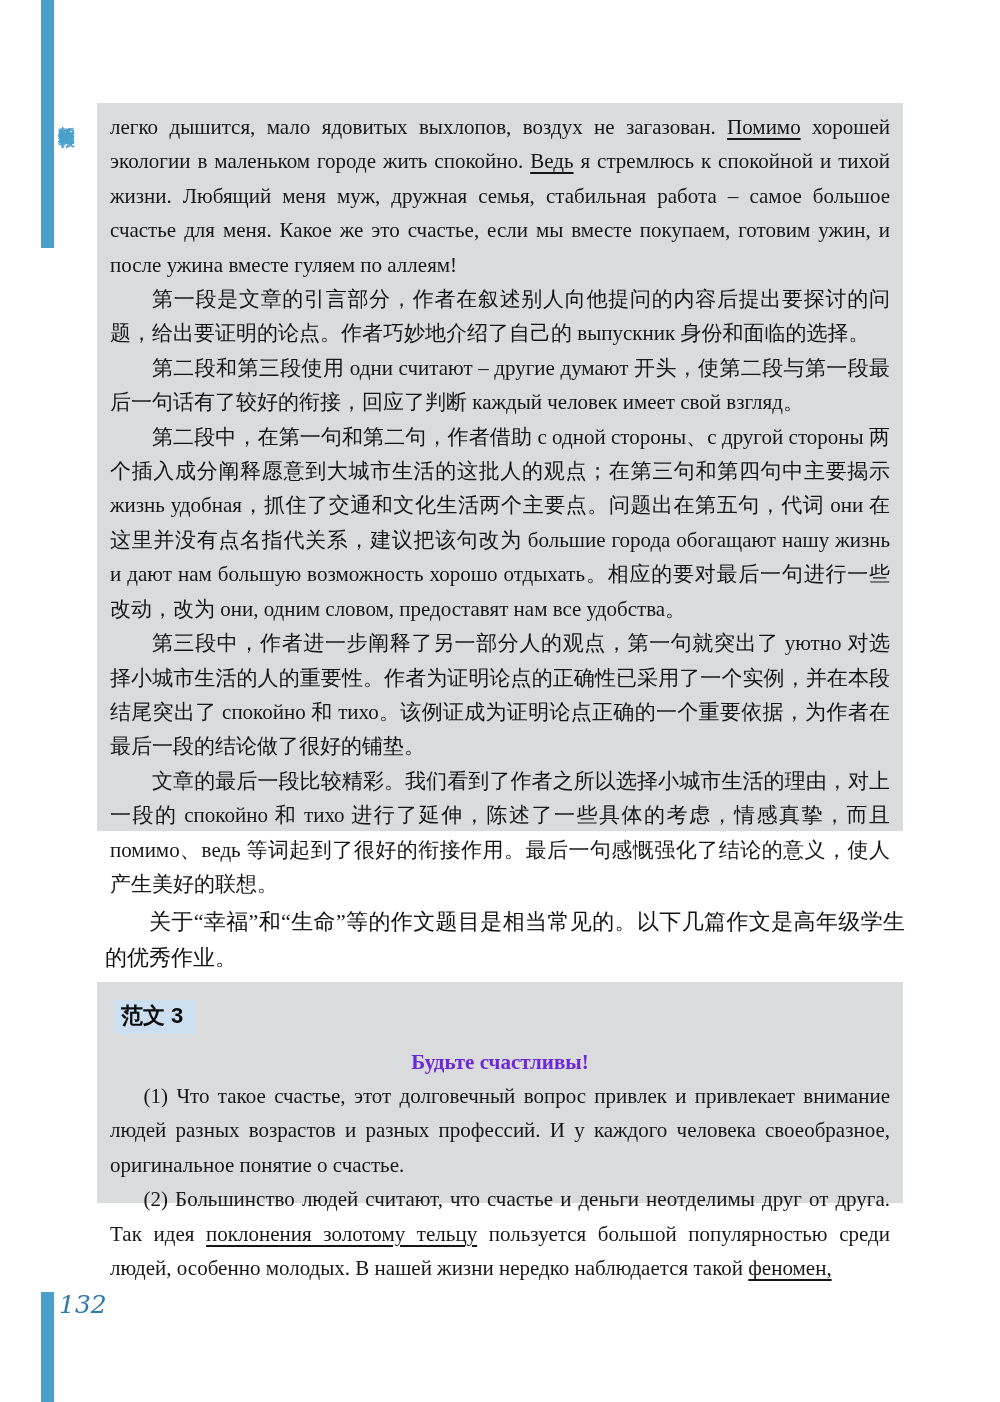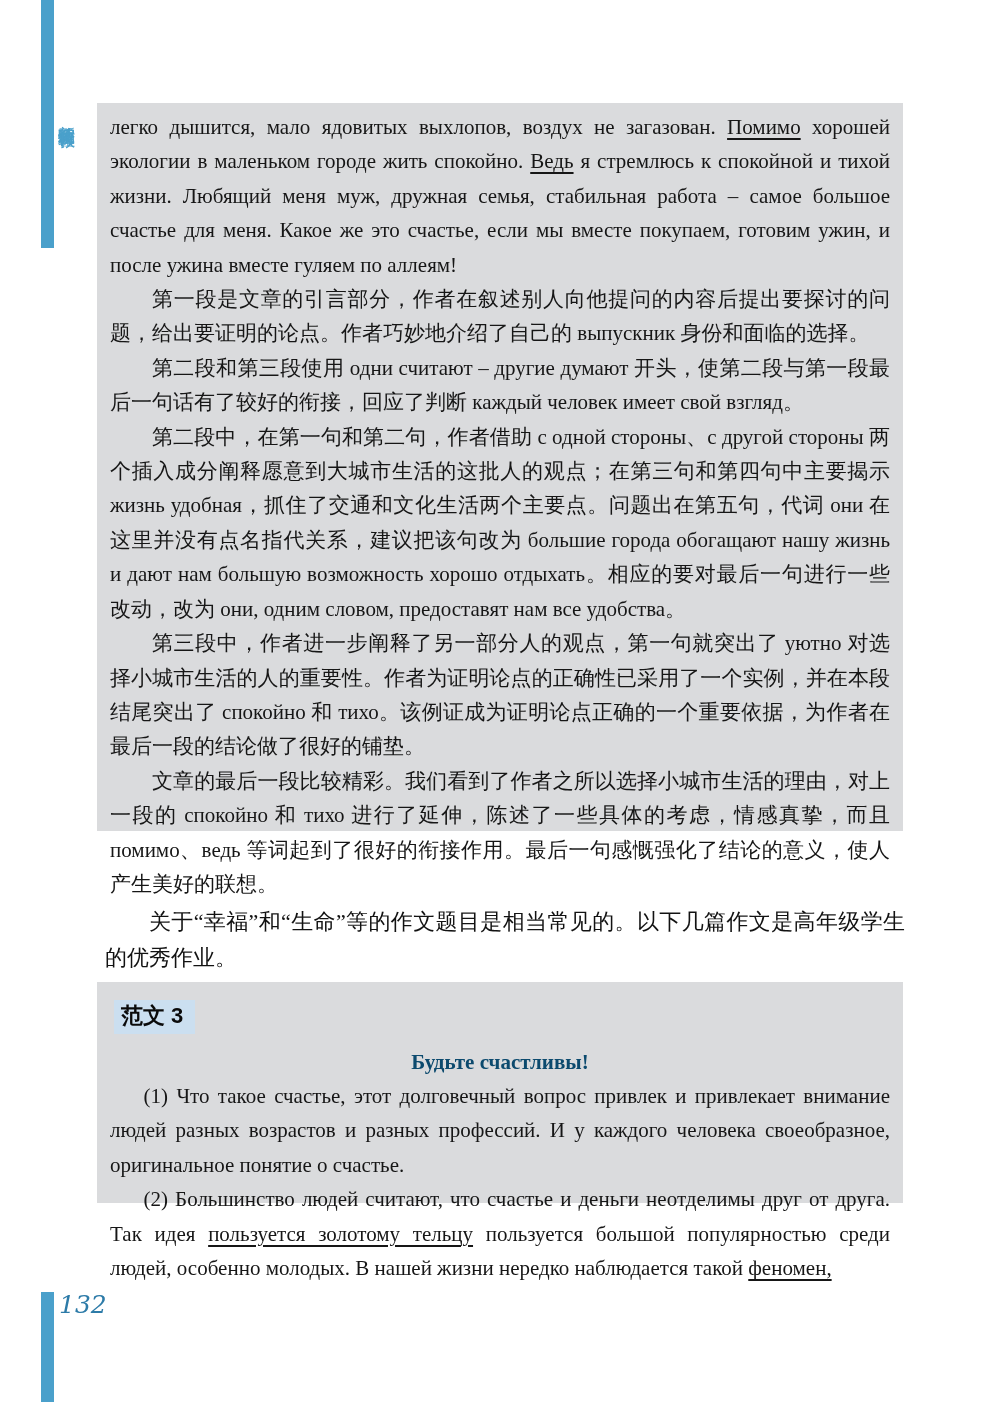--- a/index.html
+++ b/index.html
@@ -87,21 +87,21 @@
     font-size: 22px;
     color: #0a0a0a;
     padding: 1px 12px 3px 7px;
   }
   .essay-title {
     text-align: center;
     font-weight: bold;
     font-size: 21px;
     margin-top: 16px;
     margin-bottom: 4px;
-    color: #0c4a6e;
+    color: #6d28d9;
   }
   .essay-p { text-indent: 1.6em; }
 
   
   .page-number {
     position: absolute;
     left: 59px;
     top: 1290px;
     font-family: "DejaVu Serif", serif;
     font-style: italic;
@@ -125,18 +125,18 @@
   <p class="cn">第三段中，作者进一步阐释了另一部分人的观点，第一句就突出了 уютно 对选择小城市生活的人的重要性。作者为证明论点的正确性已采用了一个实例，并在本段结尾突出了 спокойно 和 тихо。该例证成为证明论点正确的一个重要依据，为作者在最后一段的结论做了很好的铺垫。</p>
   <p class="cn">文章的最后一段比较精彩。我们看到了作者之所以选择小城市生活的理由，对上一段的 спокойно 和 тихо 进行了延伸，陈述了一些具体的考虑，情感真挚，而且 помимо、ведь 等词起到了很好的衔接作用。最后一句感慨强化了结论的意义，使人产生美好的联想。</p>
 </div>
 
 <p class="interlude">关于“幸福”和“生命”等的作文题目是相当常见的。以下几篇作文是高年级学生的优秀作业。</p>
 
 <div class="gray-box box2">
   <span class="essay-label">范文 3</span>
   <div class="essay-title">Будьте счастливы!</div>
   <p class="essay-p">(1) Что такое счастье, этот долговечный вопрос привлек и привлекает внимание людей разных возрастов и разных профессий. И у каждого человека своеобразное, оригинальное понятие о счастье.</p>
-  <p class="essay-p"><span>(2) Большинство людей считают, что счастье и деньги неотделимы друг от друга. Так идея </span><span class="ul">пользуется золотому тельцу</span><span> пользуется большой популярностью среди людей, особенно молодых. В нашей жизни нередко наблюдается такой </span><span class="ul">феномен,</span></p>
+  <p class="essay-p"><span>(2) Большинство людей считают, что счастье и деньги неотделимы друг от друга. Так идея </span><span class="ul">поклонения золотому тельцу</span><span> пользуется большой популярностью среди людей, особенно молодых. В нашей жизни нередко наблюдается такой </span><span class="ul">феномен,</span></p>
 </div>
 
 <div class="page-number">132</div>
 
 <div class="accent-bar bottom"></div>
 
 </body></html>

